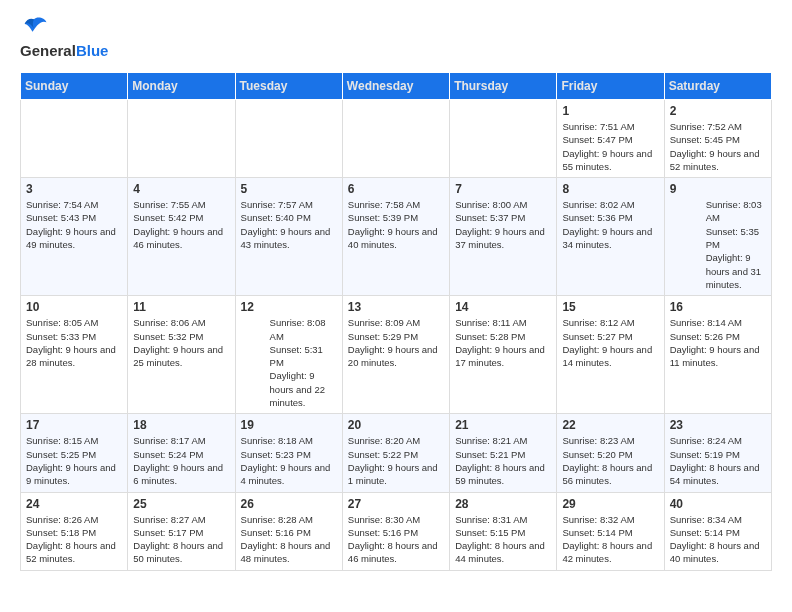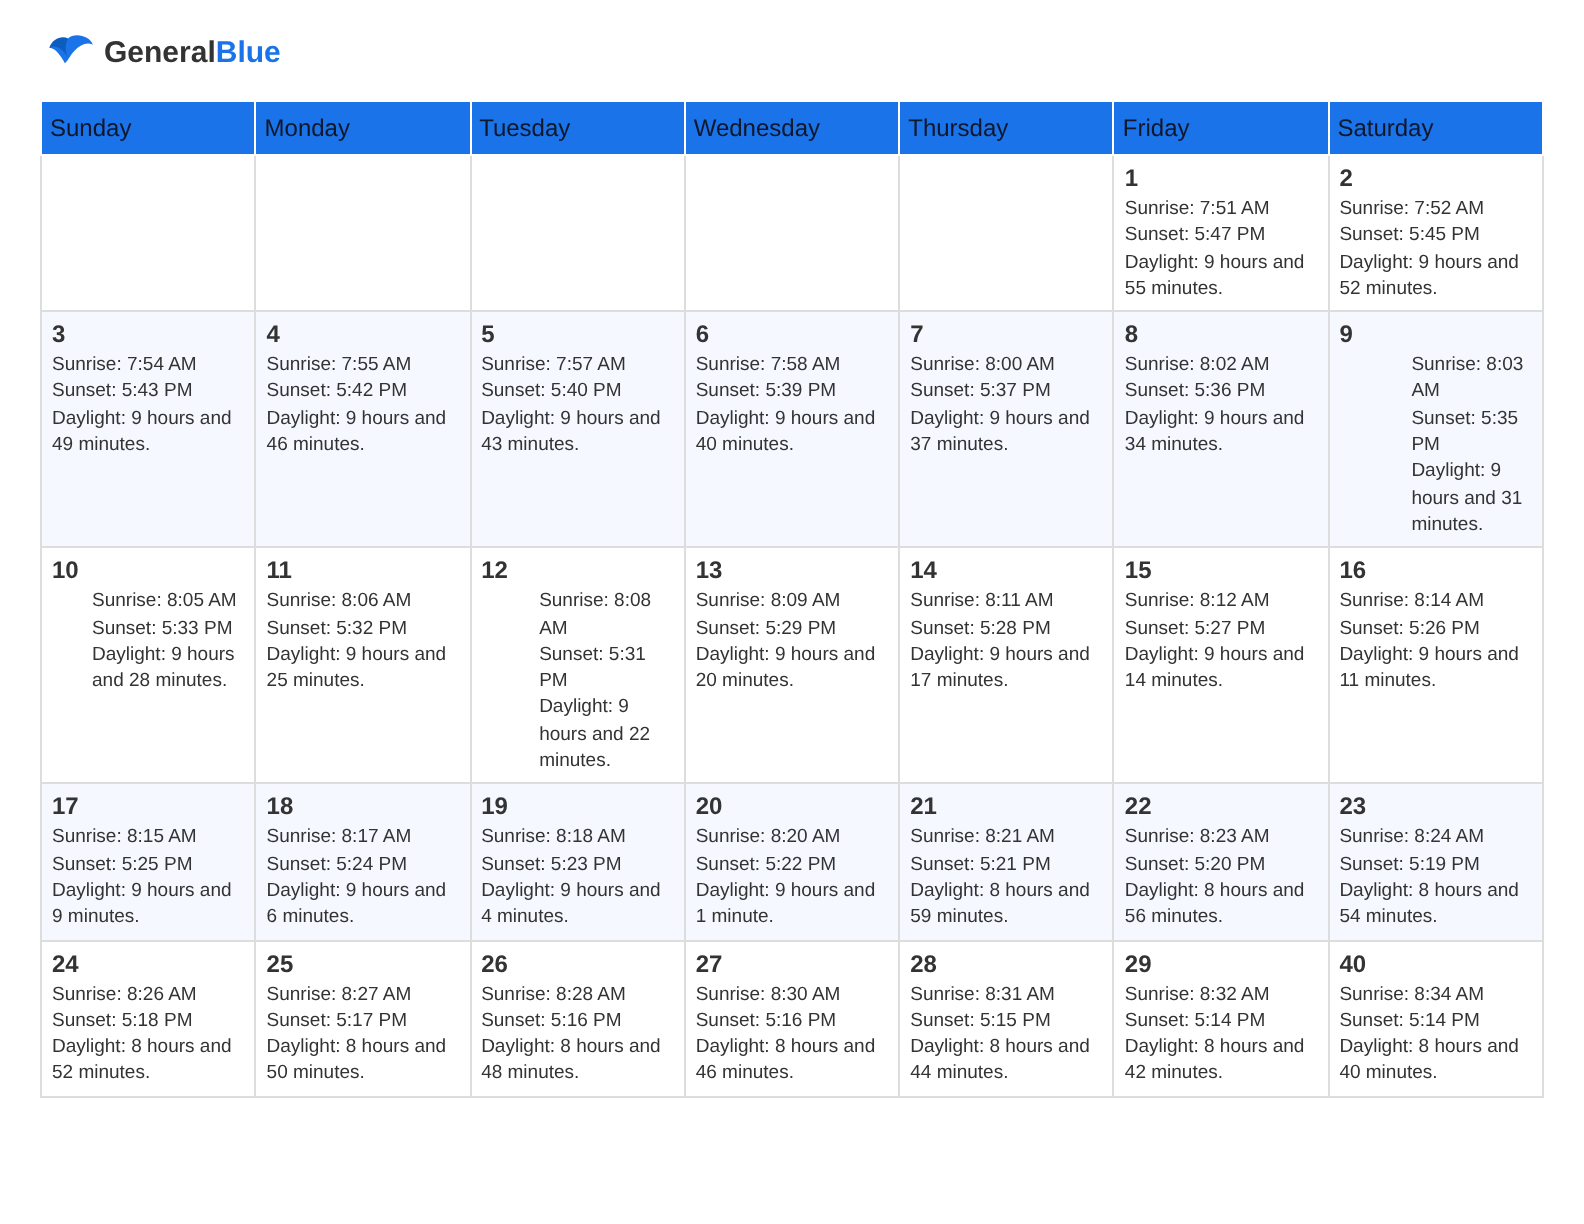--- a/index.html
+++ b/index.html
@@ -11,39 +11,40 @@
       padding: 16px 20px;
     }
     .header {
       display: flex;
       justify-content: space-between;
       align-items: flex-start;
       margin-bottom: 12px;
     }
     .logo {
       display: flex;
-      align-items: center;
+      align-items: flex-start;
       gap: 4px;
+      flex-direction: column;
     }
     .logo-text-general { font-size: 15px; font-weight: bold; color: #333; }
     .logo-text-blue { font-size: 15px; font-weight: bold; color: #1a73e8; }
     .logo-bird {
       width: 28px; height: 22px;
       display: inline-block;
     }
     .title-section { text-align: right; }
     .month-title { font-size: 32px; font-weight: 300; color: #333; }
     .location-title { font-size: 14px; color: #555; }
 
     .calendar { width: 100%; border-collapse: collapse; }
     .calendar th {
       background: #1a73e8;
-      color: #0f172a;
+      color: #e5e5e5;
       font-size: 12px;
-      font-weight: normal;
+      font-weight: bold;
       padding: 6px 4px;
       text-align: left;
       border: 1px solid #fff;
     }
     .calendar td {
       vertical-align: top;
       font-size: 10px;
       color: #333;
       padding: 4px 5px;
       border: 1px solid #ddd;
@@ -148,21 +149,21 @@
         <td>
           <span class="day-number">9</span>
           <div class="day-info" style="white-space: pre-line; margin-left: 36px;">Sunrise: 8:03 AM
 Sunset: 5:35 PM
 Daylight: 9 hours and 31 minutes.</div>
         </td>
       </tr>
       <tr>
         <td>
           <span class="day-number">10</span>
-          <div class="day-info" style="white-space: pre-line; margin-left: 20px;">Sunrise: 8:05 AM
+          <div class="day-info" style="white-space: pre-line;">Sunrise: 8:05 AM
 Sunset: 5:33 PM
 Daylight: 9 hours and 28 minutes.</div>
         </td>
         <td>
           <span class="day-number">11</span>
           <div class="day-info" style="white-space: pre-line;">Sunrise: 8:06 AM
 Sunset: 5:32 PM
 Daylight: 9 hours and 25 minutes.</div>
         </td>
         <td>

